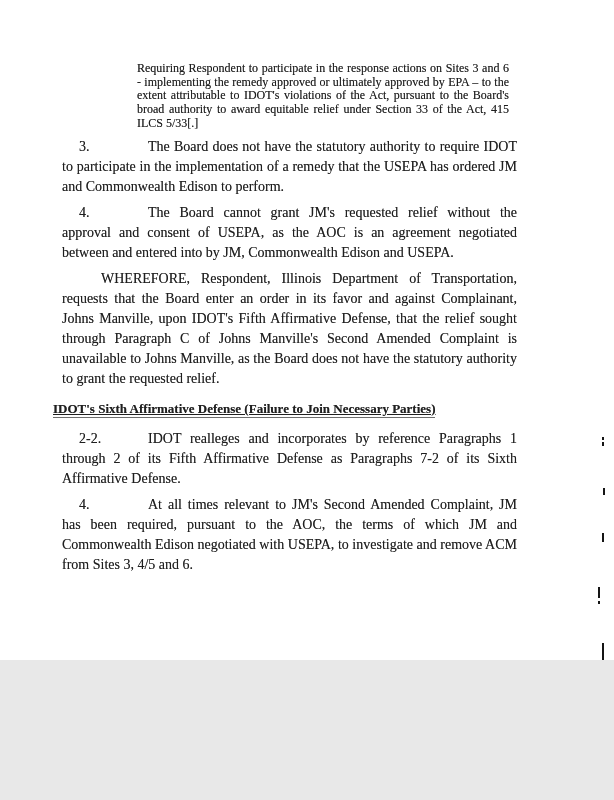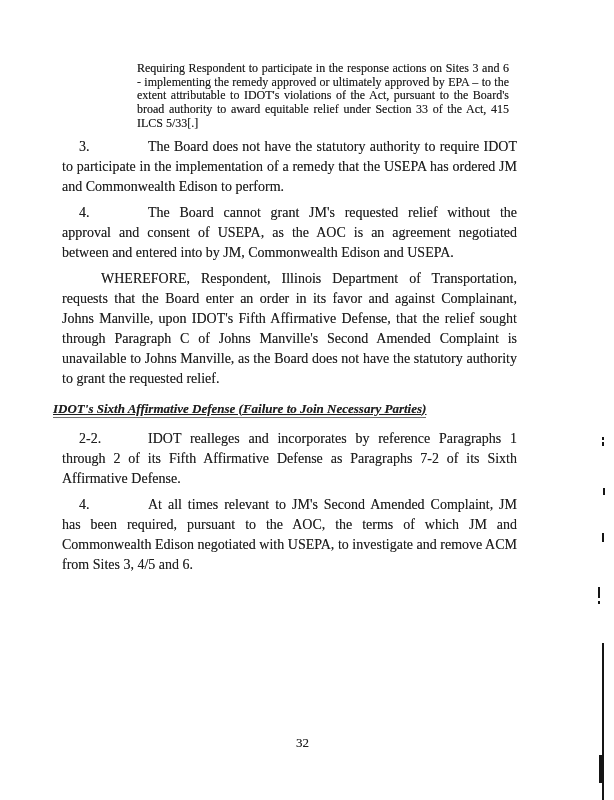--- a/index.html
+++ b/index.html
@@ -3,21 +3,21 @@
 <meta charset="utf-8">
 <style>
   html, body {
     margin: 0;
     padding: 0;
     background: #e8e8e8;
   }
   .page {
     position: relative;
     width: 614px;
-    height: 800px;
+    height: 660px;
     margin: 0 auto;
     background: #ffffff;
     overflow: hidden;
     font-family: "Liberation Serif", "DejaVu Serif", serif;
     color: #1f1f1f;
     text-shadow: 0 0 0.45px rgba(30,30,30,0.55);
   }
   .flow {
     position: absolute;
     left: 56px;
@@ -45,21 +45,20 @@
   }
   p.wherefore {
     text-indent: 39px;
   }
   .heading {
     margin: 0 0 0 -3px;
     font-size: 13px;
     font-weight: bold;
     line-height: 28px;
     text-decoration: underline;
-    font-style: italic;
   }
   .heading span {
     border-bottom: 1px solid rgba(30,30,30,0.65);
     padding-bottom: 1px;
   }
   .page-number {
     position: absolute;
     left: 249px;
     top: 735px;
     width: 60px;

